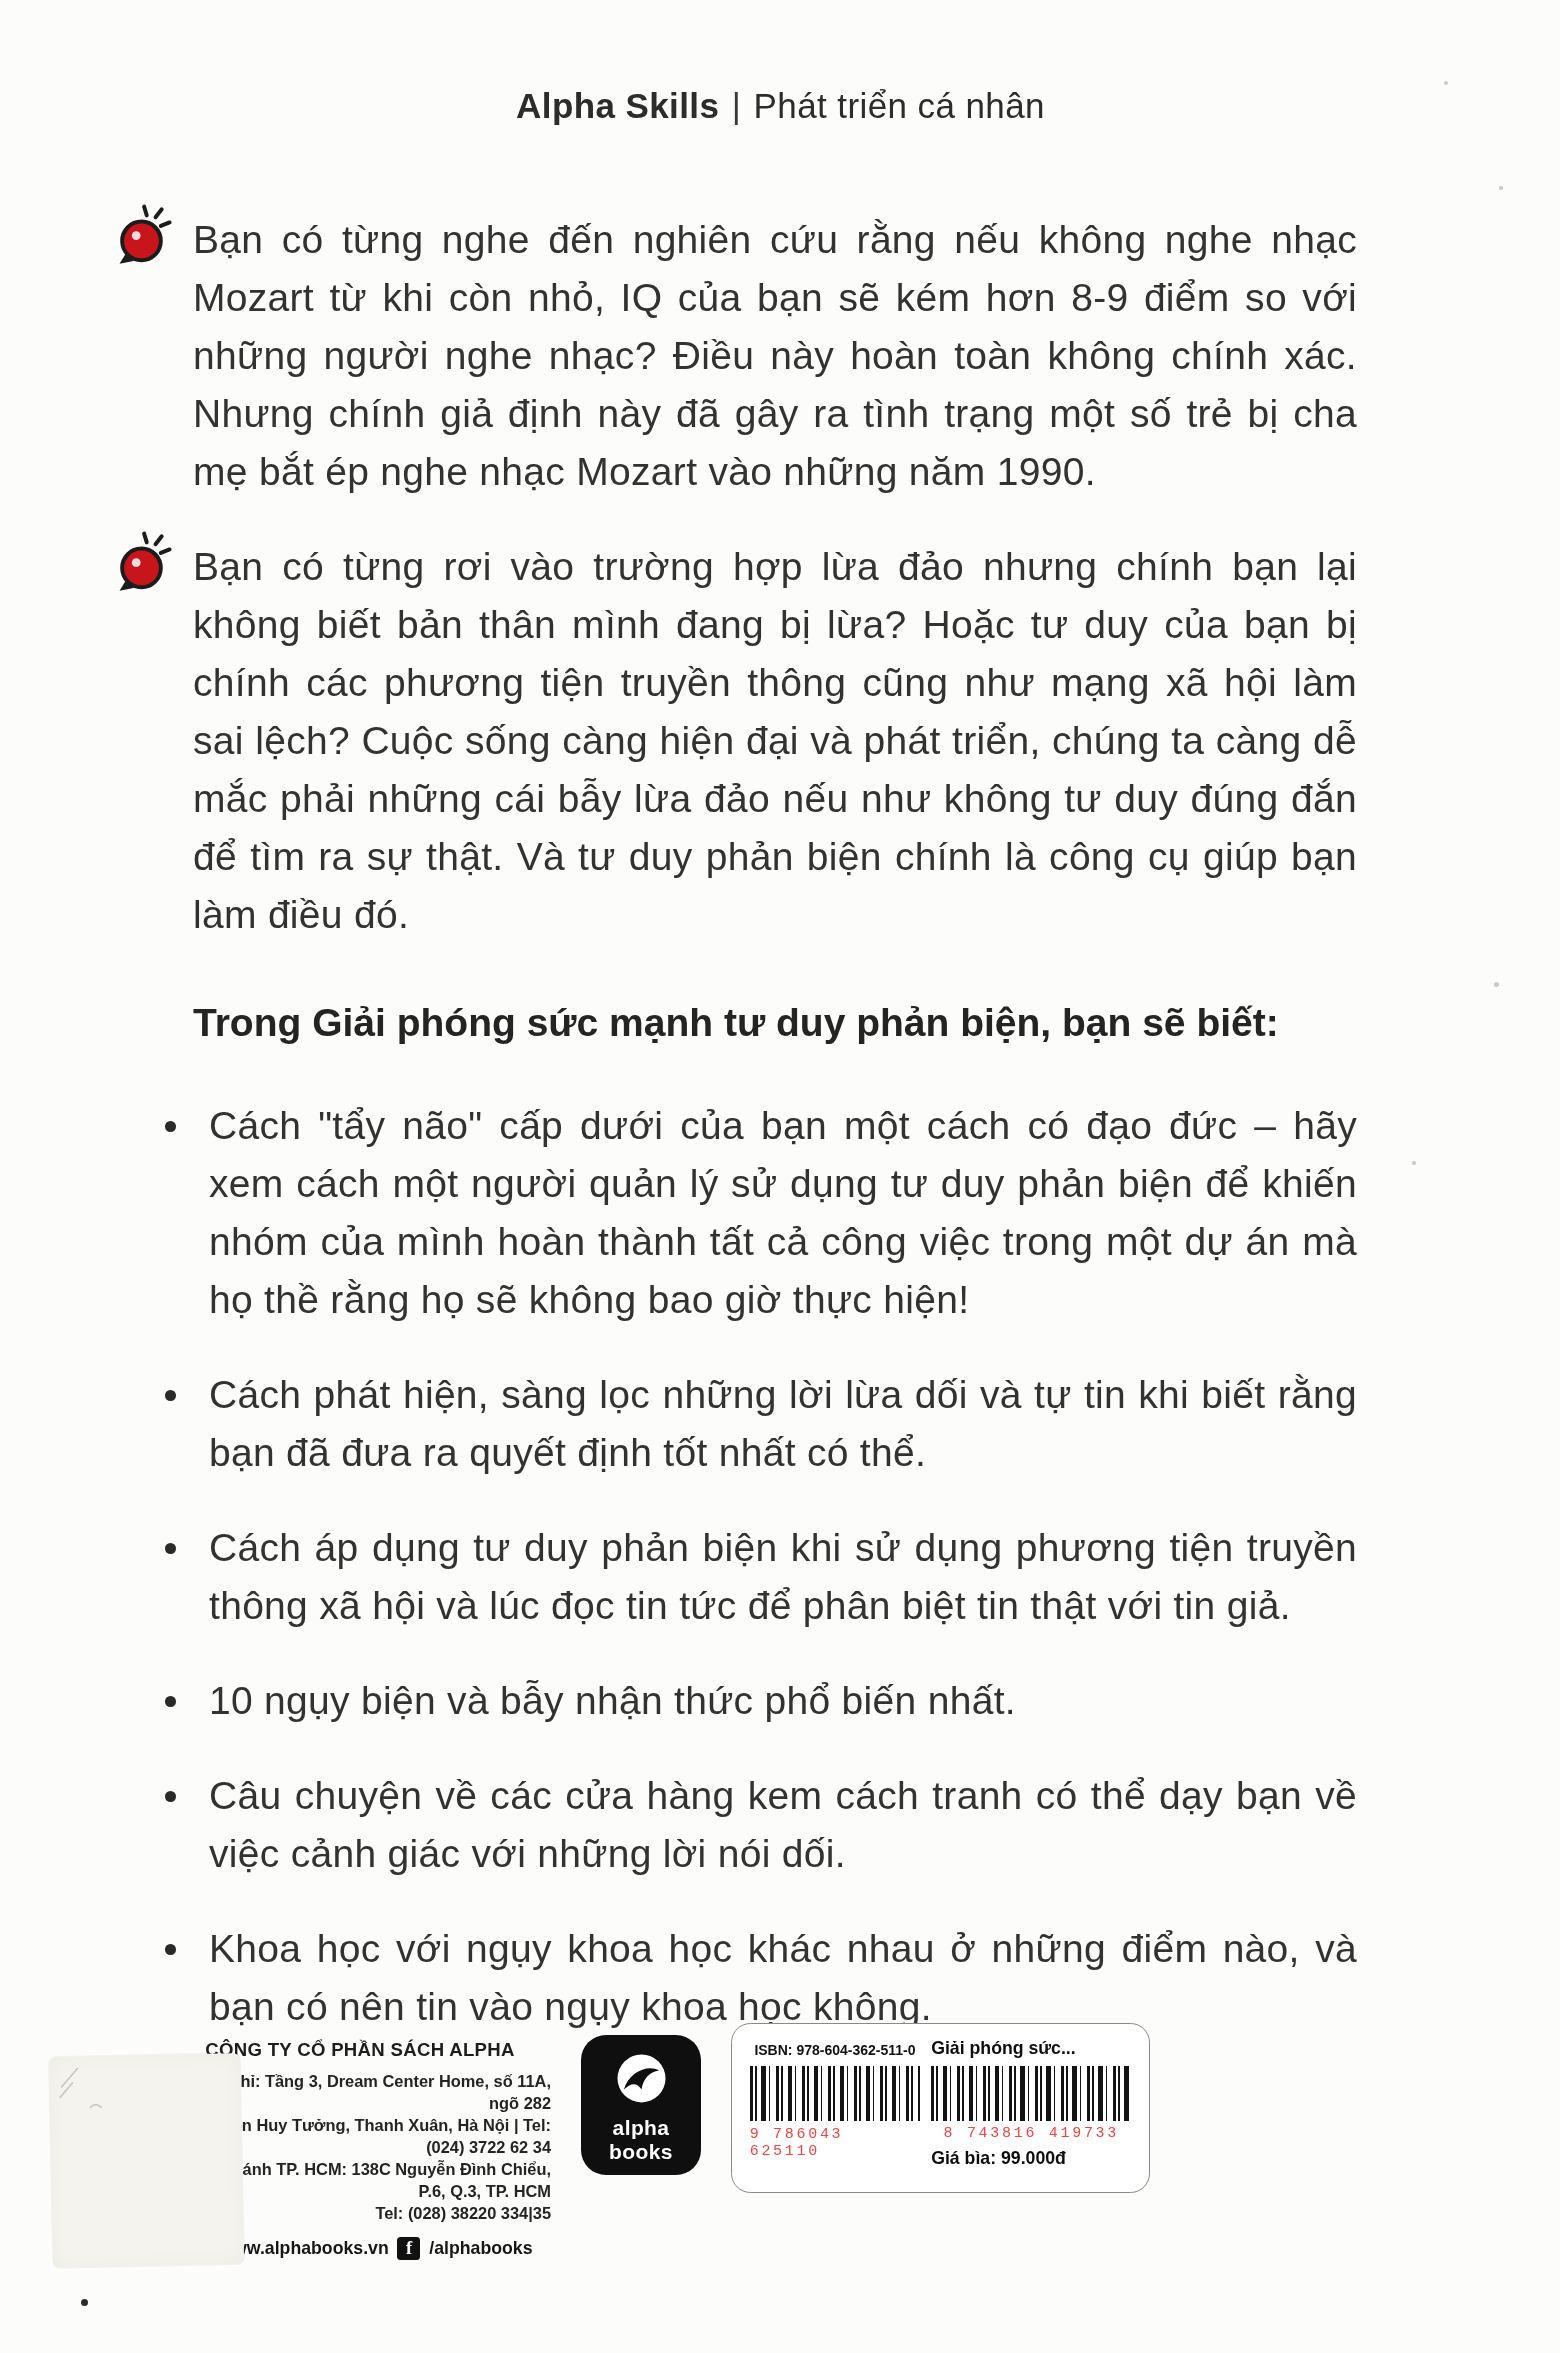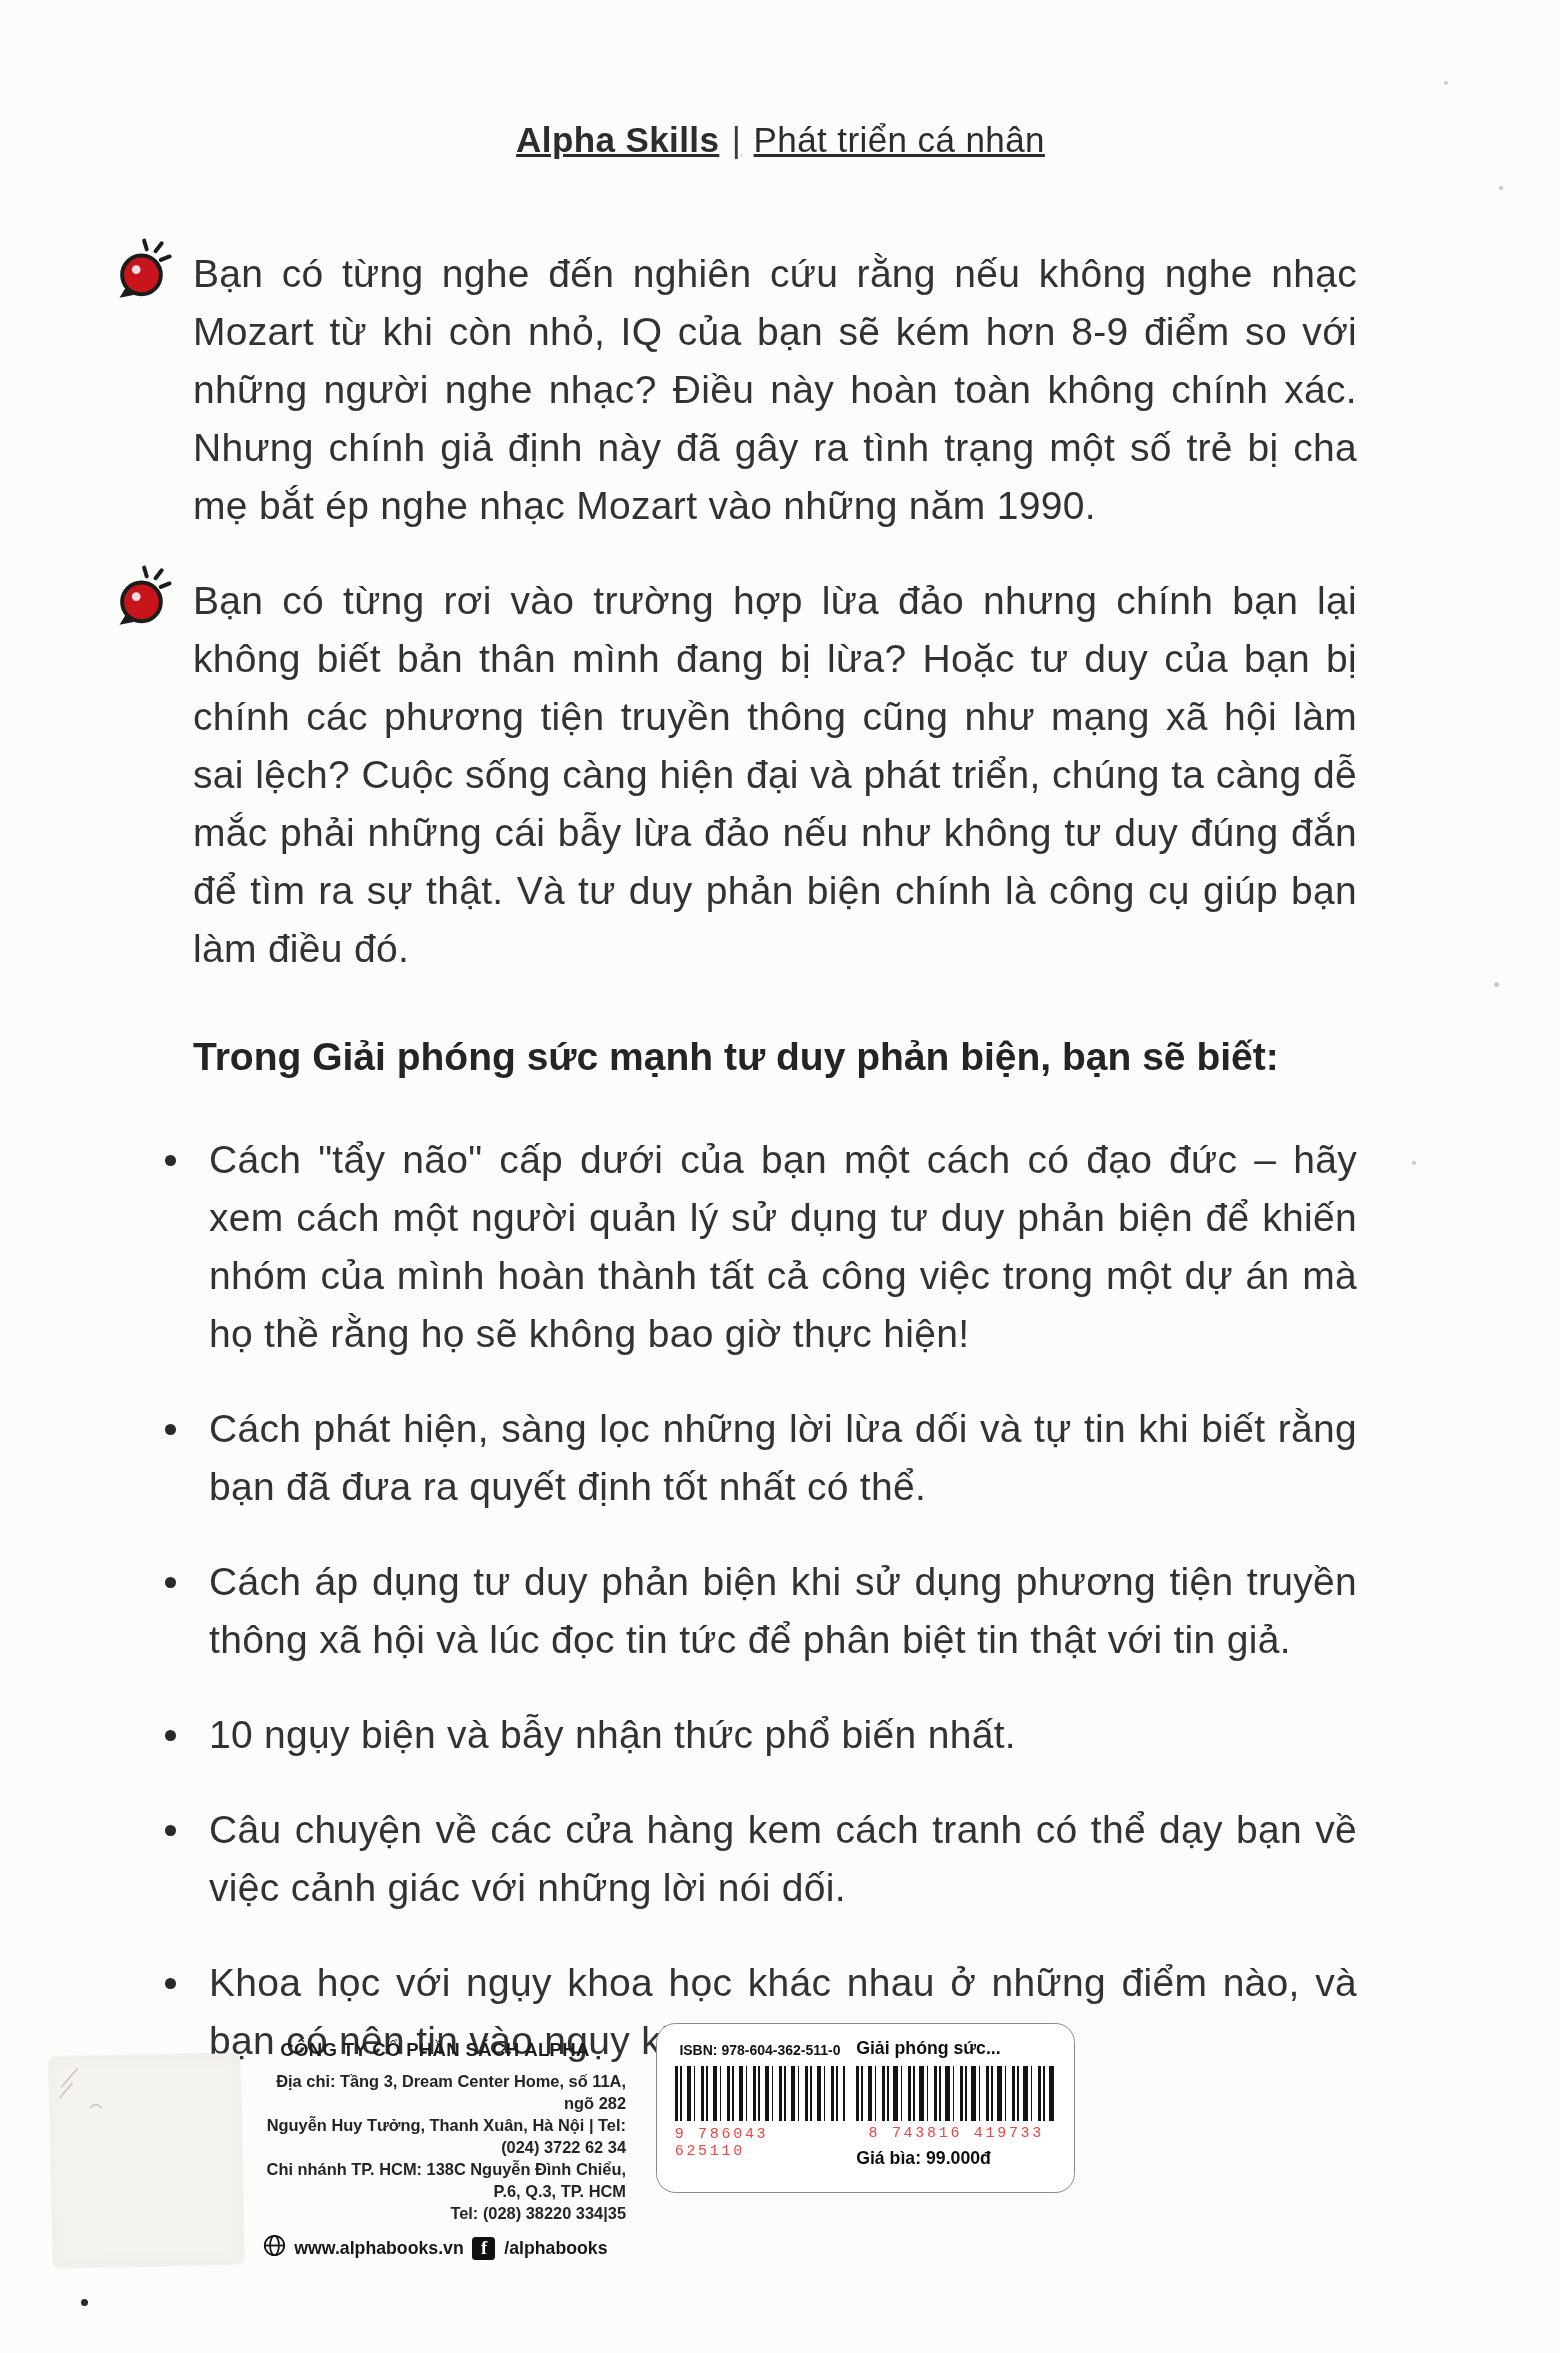--- a/index.html
+++ b/index.html
@@ -11,26 +11,25 @@
   }
   .page {
     position: relative;
     width: 1561px; height: 2354px;
     background: #fcfcfa;
     overflow: hidden;
   }
 
   
   .header {
-    padding-top: 120px;
+    padding-top: 86px;
     text-align: center;
     font-size: 35px;
     letter-spacing: 0.4px;
     color: #2c2c2c;
-    text-decoration: underline;
   }
   .header .brand { font-weight: 700; }
   .header .sep { margin: 0 12.4px; color: #3a3a3a; }
 
   
   .content {
     position: relative;
     margin: 85px 204px 0 193px;
     width: 1164px;
   }
@@ -262,20 +261,30 @@
             <ellipse cx="13" cy="13" rx="5" ry="11" fill="none" stroke="#111" stroke-width="2"></ellipse>
             <line x1="2" y1="13" x2="24" y2="13" stroke="#111" stroke-width="2"></line>
           </svg>
         </span>
         <span>www.alphabooks.vn</span>
         <span class="fb-icon">f</span>
         <span>/alphabooks</span>
       </div>
     </div>
 
+    <div class="logo-box">
+      <span>
+        <svg width="69" height="64" viewBox="0 0 84 80">
+          <circle cx="42" cy="38" r="30" fill="#ffffff"></circle>
+          <path d="M20 52 C26 30 50 20 64 28 C52 30 44 38 42 52 C36 42 28 44 20 52 Z" fill="#0f0f0f"></path>
+        </svg>
+      </span>
+      <div class="logo-text">alpha</div>
+      <div class="logo-text">books</div>
+    </div>
 
     <div class="barcode-panel">
       <div class="bc-col left">
         <div class="isbn-label">ISBN: 978-604-362-511-0</div>
         <div class="barcode"></div>
         <div class="bc-num">9 786043 625110</div>
       </div>
       <div class="bc-col right">
         <div class="bc-title">Giải phóng sức...</div>
         <div class="barcode"></div>

